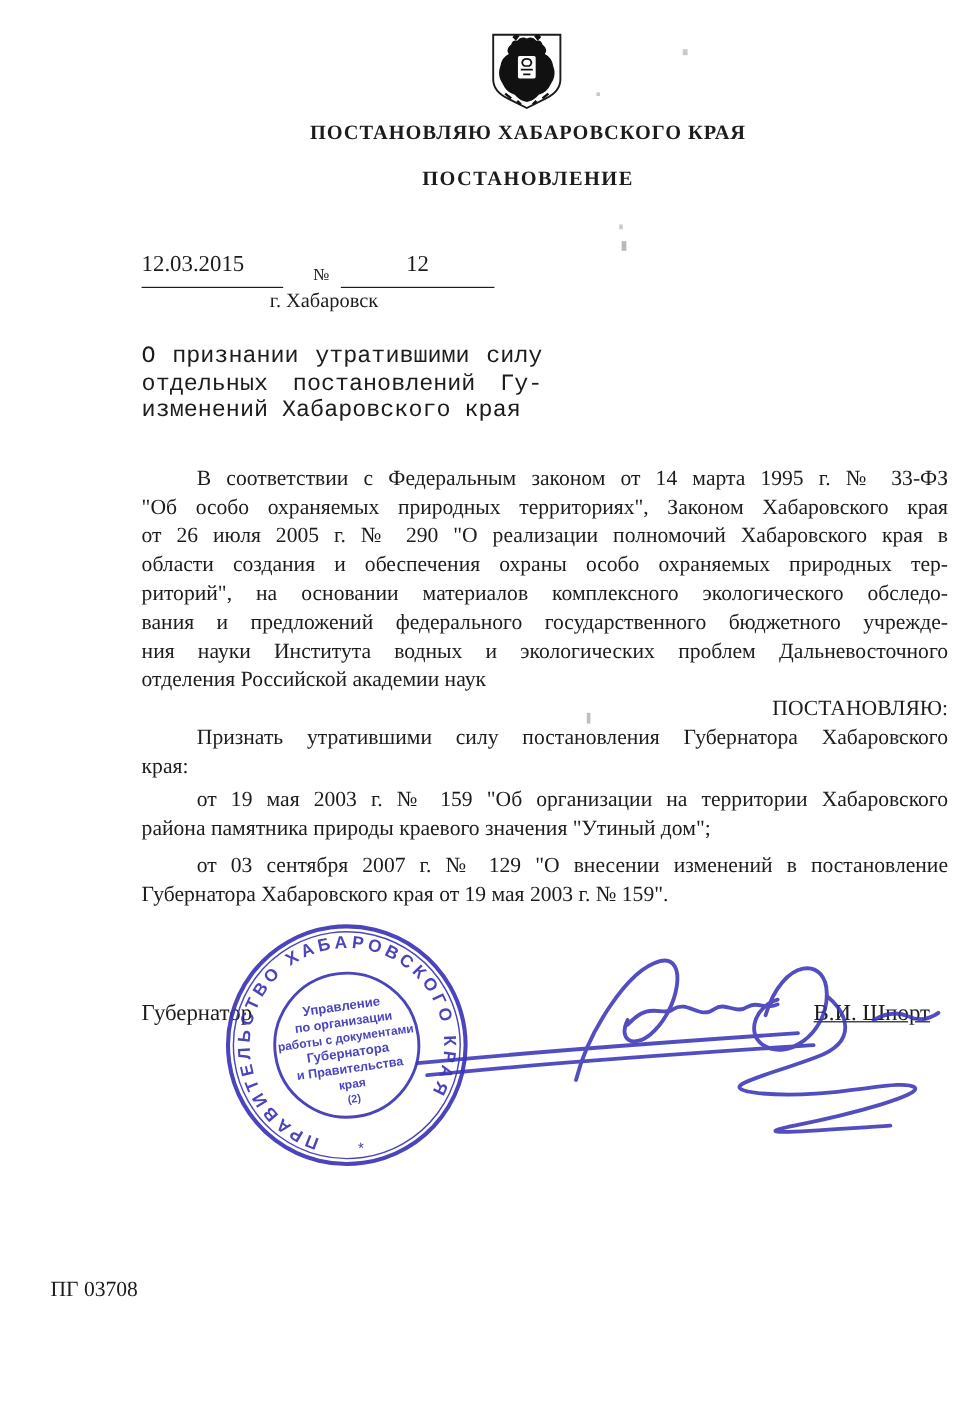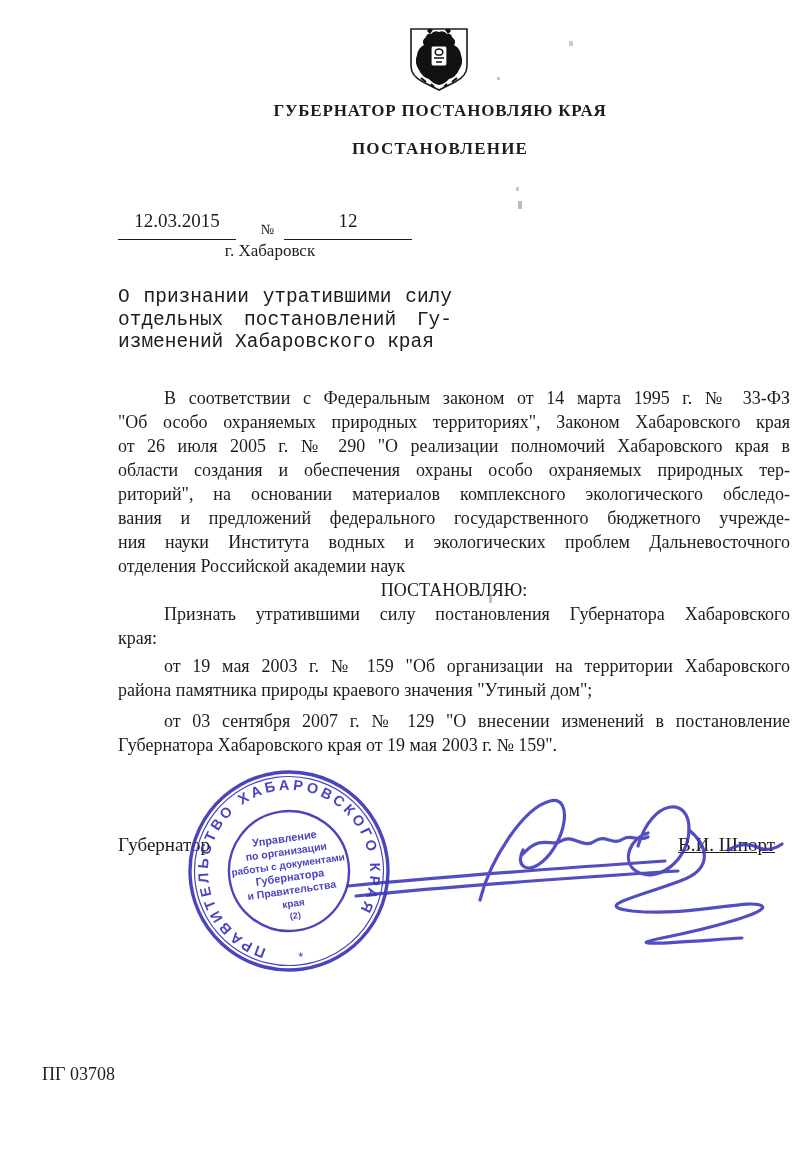--- a/index.html
+++ b/index.html
@@ -17,38 +17,38 @@
     font-weight:bold; font-size:17px; letter-spacing:0.8px;
   }
   .doc-type {
     left:140px; top:139px; width:600px; text-align:center;
     font-weight:bold; font-size:17px; letter-spacing:1.2px;
   }
 
   
   .date-box {
     left:118px; top:210px; width:118px; height:29px;
-    border-bottom:1.6px solid #1c1c1c; text-align:center; font-size:19px;
+    border-bottom:1.6px solid #1c1c1c; font-size:19px;
   }
   .num-sign { left:261px; top:222px; font-size:14px; }
   .num-box {
     left:284px; top:210px; width:128px; height:29px;
     border-bottom:1.6px solid #1c1c1c; text-align:center; font-size:19px;
   }
   .city { left:190px; top:241px; width:160px; text-align:center; font-size:17px; }
 
   
   .title-block { left:118px; top:286px; width:334px; font-size:19.5px; line-height:22.5px;font-family:Liberation Mono, monospace; }
 
   
   .body-block { left:118px; top:386px; width:672px; font-size:18px; line-height:24px; }
   .jline { text-align:justify; text-align-last:justify; }
   .jline-last { text-align-last:left; }
   .indent { padding-left:46px; }
-  .resolve-line { text-align:center; }
+  .resolve-line { text-align:right; }
   .para3 { margin-top:4px; }
   .para4 { margin-top:7px; }
 
   
   .sig-post { left:118px; top:834px; font-size:19px; }
   .sig-name { left:678px; top:834px; font-size:19px;text-decoration:underline; }
 
   
   .stamp { left:184px; top:766px; width:210px; height:210px; transform:rotate(-8deg); opacity:0.92; }
   
@@ -67,21 +67,21 @@
 
   <svg class="abs emblem" viewBox="0 0 72 66">
     <path d="M8,3 H64 V40 Q64,50 52,56 Q42,61 36,64 Q30,61 20,56 Q8,50 8,40 Z" fill="#ffffff" stroke="#1c1c1c" stroke-width="1.6"></path>
     <path d="M36,6 q-5,-2 -8,2 q-4,-1 -5,3 q-5,4 -2,8 q-6,3 -7,10 q-3,8 2,15 q3,7 10,9 q4,5 10,6 q6,-1 10,-6 q7,-2 10,-9 q5,-7 2,-15 q-1,-7 -7,-10 q3,-4 -2,-8 q-1,-4 -5,-3 q-3,-4 -8,-2 Z" fill="#111111"></path>
     <path d="M30,4 q-4,-3 -6,1 l3,3 Z M42,4 q4,-3 6,1 l-3,3 Z" fill="#111111"></path>
     <rect x="28" y="20" width="16" height="20" rx="2" fill="#ffffff" stroke="#111111" stroke-width="1.2"></rect>
     <path d="M33,24 q3,-2 6,0 q2,3 -1,5 l-4,0 q-3,-2 -1,-5 Z M31,32 h10 M33,36 h6" stroke="#111111" stroke-width="1.4" fill="none"></path>
     <path d="M18,52 l5,4 M54,52 l-5,4 M28,58 l3,3 M44,58 l-3,3" stroke="#111111" stroke-width="2" fill="none"></path>
   </svg>
 
-  <div class="abs org-name">ГУБЕРНАТОР ПОСТАНОВЛЯЮ КРАЯ</div>
+  <div class="abs org-name">ПОСТАНОВЛЯЮ ХАБАРОВСКОГО КРАЯ</div>
   <div class="abs doc-type">ПОСТАНОВЛЕНИЕ</div>
 
   <div class="abs date-box">12.03.2015</div>
   <div class="abs num-sign">№</div>
   <div class="abs num-box">12</div>
   <div class="abs city">г. Хабаровск</div>
 
   <div class="abs title-block">
       <div class="jline">О признании утратившими силу</div>
       <div class="jline">отдельных постановлений Гу-</div>

